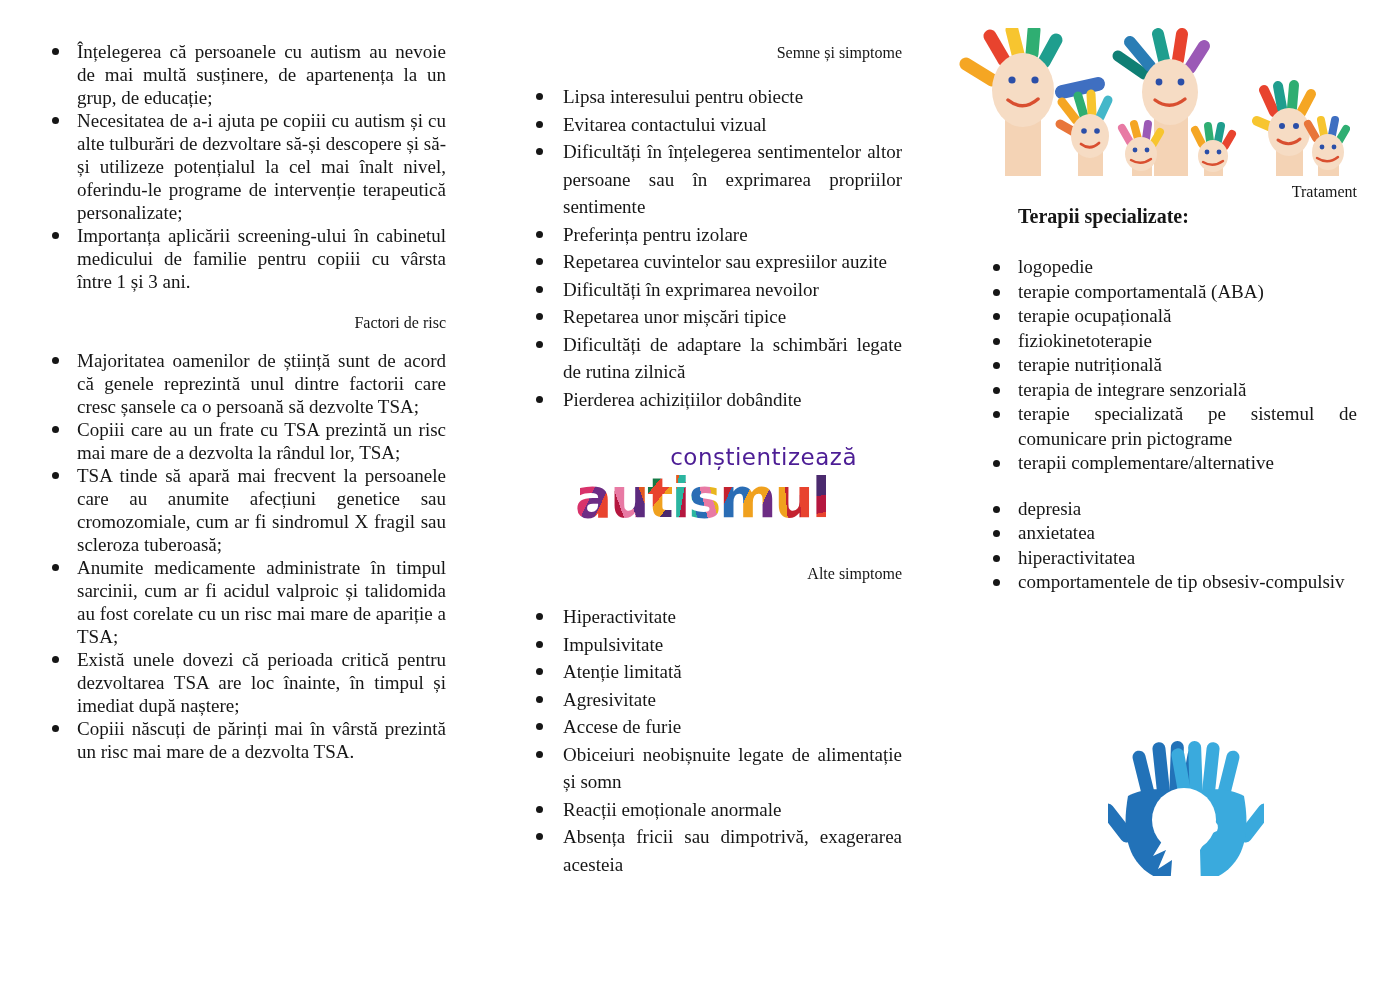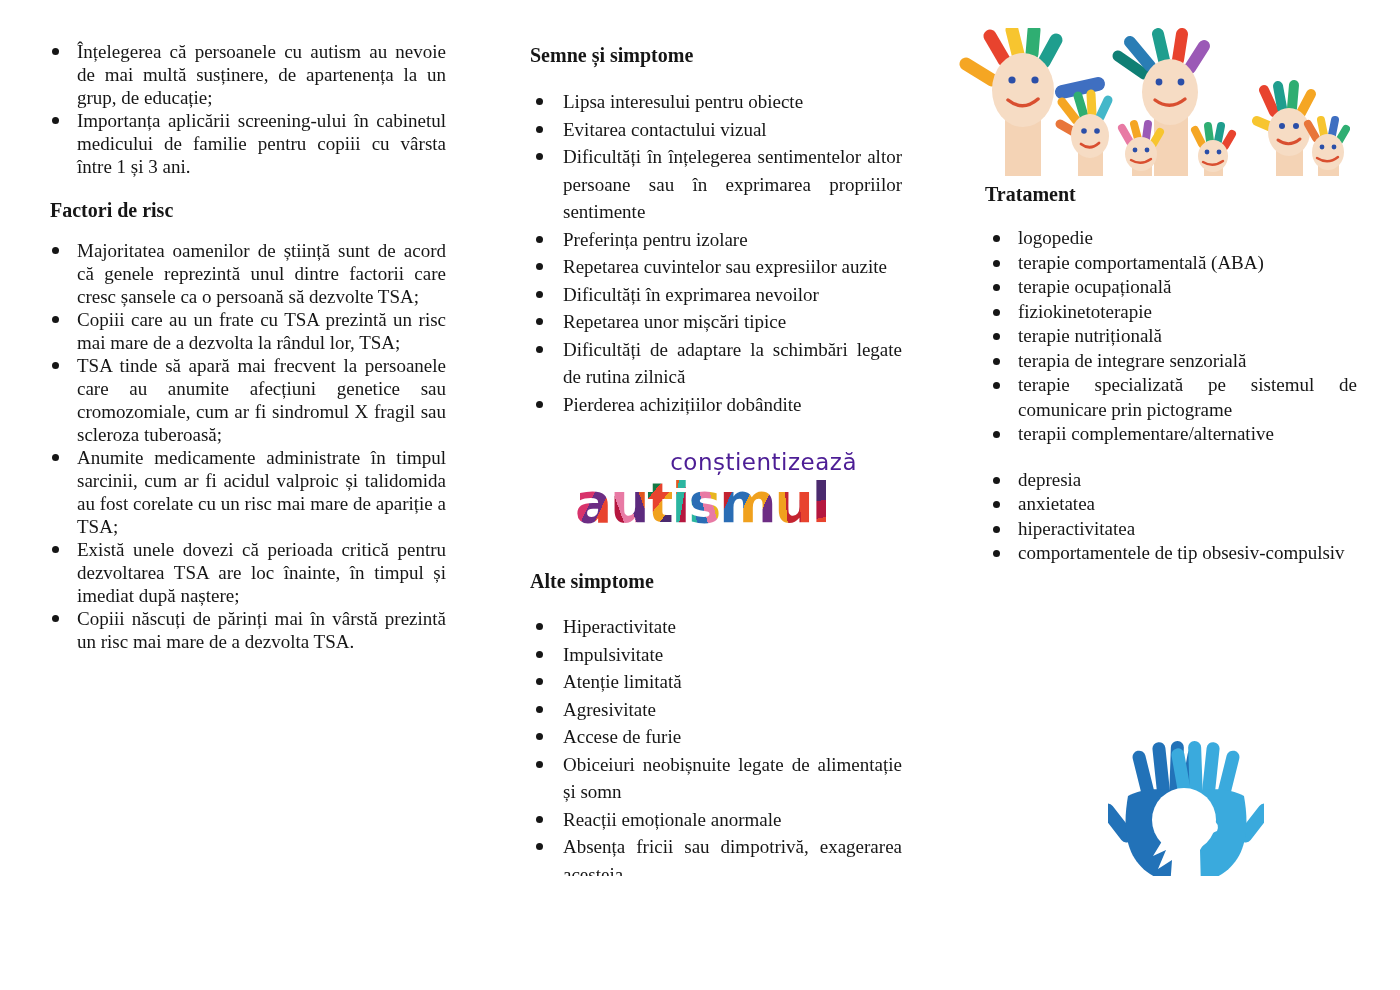--- a/index.html
+++ b/index.html
@@ -16,25 +16,25 @@
 
   .col-left .blist li{padding-left:27px;line-height:23px;}
   .col-left .blist li::before{left:2px;top:8px;}
 
   .col-mid .blist li{padding-left:33px;line-height:27.5px;}
   .col-mid .blist li::before{left:6px;top:10px;}
 
   .col-right .blist li{padding-left:33px;line-height:24.5px;}
   .col-right .blist li::before{left:8px;top:9px;}
 
-  h2{font-size:20px;font-weight:bold;text-align:left;margin:0;}
+  h2{font-size:16px;font-weight:normal;text-align:right;margin:0;}
   .col-left h2{margin:21px 0 17px;}
   .col-mid h2.h-first{margin:0 0 21px;}
   .col-mid h2.h-second{margin:39px 0 20px;}
-  .col-right h2{margin:0 0 20px;}
+  .col-right h2{margin:0 0 4px;}
   .col-right h3{font-size:20px;font-weight:bold;margin:0 0 27px;padding-left:33px;}
   .medhead{margin:20px 0 0;padding-left:33px;text-align:justify;line-height:24.5px;}
   .medhead b{font-weight:bold;}
   .medlist{margin-top:21px;}
 
   
   .logo{width:282px;margin:33px auto 0;}
   .logo-top{font-family:"DejaVu Sans",sans-serif;font-size:23px;color:#4c1d95;text-align:right;
             letter-spacing:.5px;line-height:1;}
   .logo-word{margin-top:2px;white-space:nowrap;line-height:1;}
@@ -54,20 +54,21 @@
   svg{display:block;}
 </style>
 </head>
 <body>
 
 <div class="page">
 
   <section class="col col-left">
     <ul class="blist">
       <li>Înțelegerea că persoanele cu autism au nevoie de mai multă susținere, de apartenența la un grup, de educație;</li>
+      <li>Necesitatea de a-i ajuta pe copiii cu autism și cu alte tulburări de dezvoltare să-și descopere și să-și utilizeze potențialul la cel mai înalt nivel, oferindu-le programe de intervenție terapeutică personalizate;</li>
       <li>Importanța aplicării screening-ului în cabinetul medicului de familie pentru copiii cu vârsta între 1 și 3 ani.</li>
     </ul>
     <h2>Factori de risc</h2>
     <ul class="blist">
       <li>Majoritatea oamenilor de știință sunt de acord că genele reprezintă unul dintre factorii care cresc șansele ca o persoană să dezvolte TSA;</li>
       <li>Copiii care au un frate cu TSA prezintă un risc mai mare de a dezvolta la rândul lor, TSA;</li>
       <li>TSA tinde să apară mai frecvent la persoanele care au anumite afecțiuni genetice sau cromozomiale, cum ar fi sindromul X fragil sau scleroza tuberoasă;</li>
       <li>Anumite medicamente administrate în timpul sarcinii, cum ar fi acidul valproic și talidomida au fost corelate cu un risc mai mare de apariție a TSA;</li>
       <li>Există unele dovezi că perioada critică pentru dezvoltarea TSA are loc înainte, în timpul și imediat după naștere;</li>
       <li>Copiii născuți de părinți mai în vârstă prezintă un risc mai mare de a dezvolta TSA.</li>
@@ -198,20 +199,21 @@
         <ellipse cx="370" cy="124" rx="16" ry="18" fill="#f6dcc4"></ellipse>
         <circle cx="364" cy="119" r="2.4" fill="#2b4fa8"></circle>
           <circle cx="376" cy="119" r="2.4" fill="#2b4fa8"></circle>
         <path d="M359,130 Q370,137 380,129" stroke="#d94f30" stroke-width="2.4" fill="none" stroke-linecap="round"></path>
       </g>
     </svg>
   </div>
 
   <section class="col col-right">
     <h2>Tratament</h2>
+    <h3>Terapii specializate:</h3>
     <ul class="blist">
       <li>logopedie</li>
       <li>terapie comportamentală (ABA)</li>
       <li>terapie ocupațională</li>
       <li>fiziokinetoterapie</li>
       <li>terapie nutrițională</li>
       <li>terapia de integrare senzorială</li>
       <li>terapie specializată pe sistemul de comunicare prin pictograme</li>
       <li>terapii complementare/alternative</li>
     </ul>

